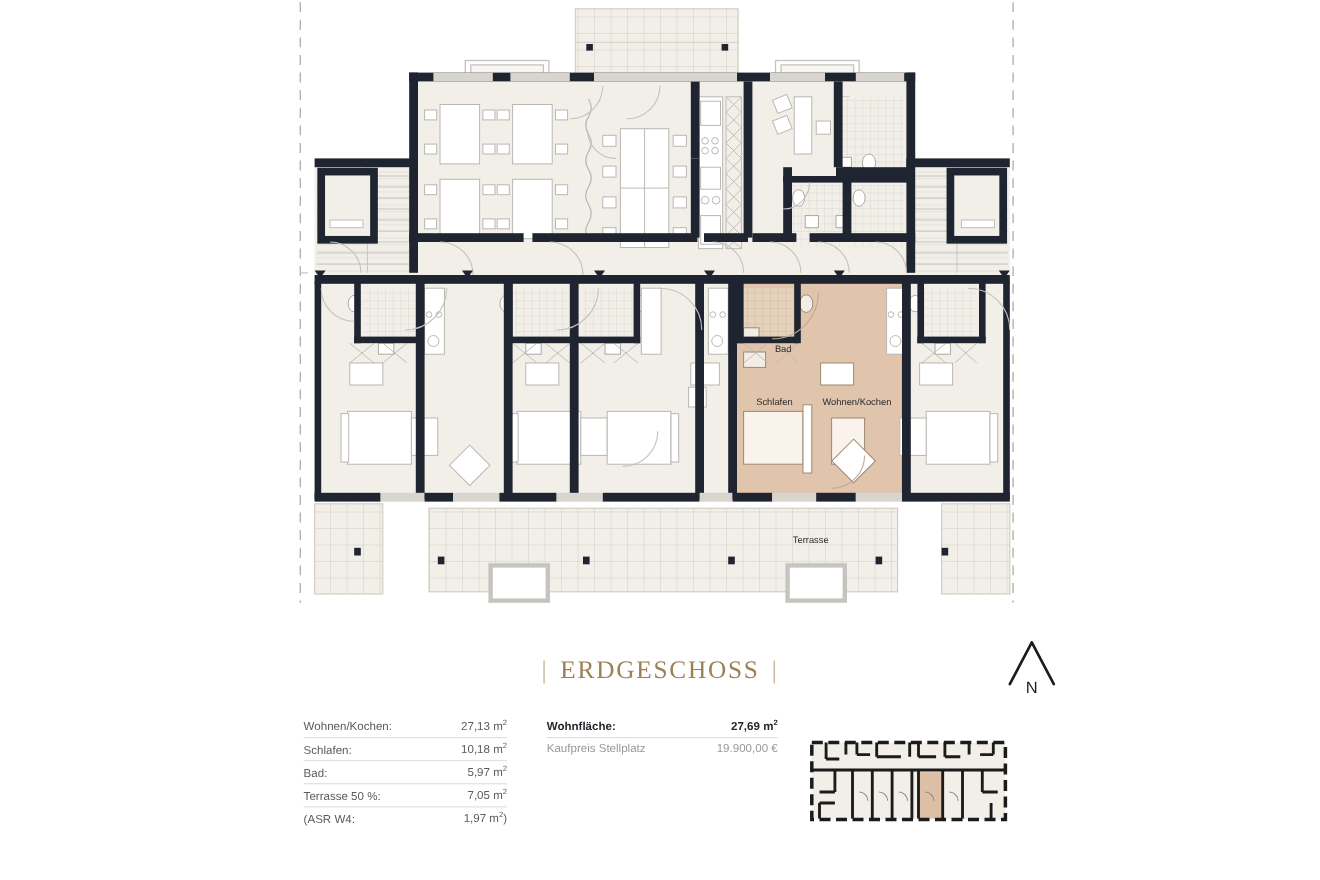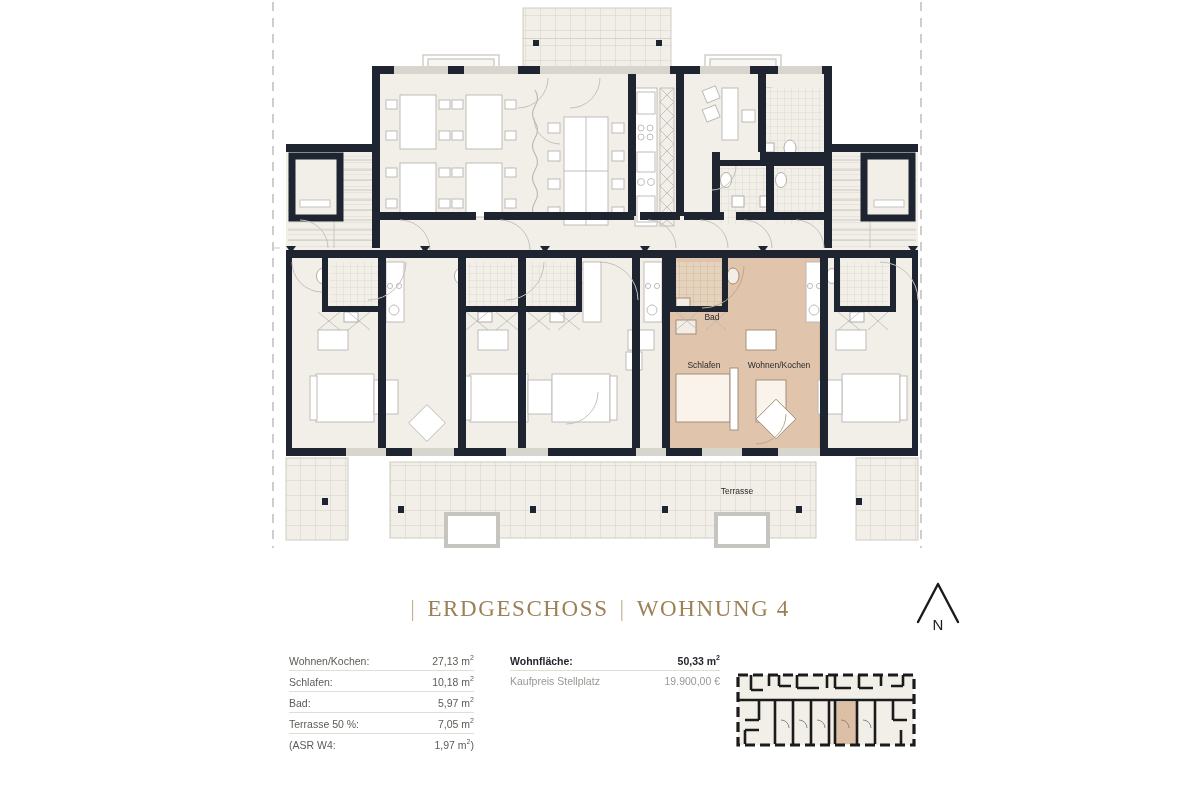--- a/index.html
+++ b/index.html
@@ -29,21 +29,21 @@
     color:#9c8156;
     white-space:nowrap;
     display:flex;align-items:center;gap:11px;
   }
   .title .sep{color:#c3b291;font-weight:300;}
 
   
   .north{position:absolute;left:906px;top:578px;width:64px;height:62px;}
 
   
-  .legend{position:absolute;left:289px;top:650px;width:640px;height:118px;
+  .legend{position:absolute;left:276px;top:650px;width:640px;height:118px;
     display:flex;gap:36px;align-items:flex-start;}
   .col{}
   .col-a{width:185px;}
   .col-b{width:210px;}
   .lrow{
     display:flex;justify-content:space-between;align-items:baseline;
     font-size:10.5px;color:#5c5b59;
     padding:4px 0 3.5px 0;
     border-bottom:1px solid #e3ded4;
     line-height:1.15;
@@ -431,21 +431,20 @@
     <text x="779" y="368" font-family="Liberation Sans, sans-serif" font-size="8.5" fill="#2A2A2A" text-anchor="middle">Wohnen/Kochen</text>
     <text x="737" y="494" font-family="Liberation Sans, sans-serif" font-size="8.5" fill="#2A2A2A" text-anchor="middle">Terrasse</text>
   </svg>
   </div>
 
   <div class="title-row">
     <div class="title">
       <span class="sep">|</span>
       <span>ERDGESCHOSS</span>
       <span class="sep">|</span>
-      <span>WOHNUNG 4</span>
     </div>
   </div>
 
   <div class="north">
     <svg width="64" height="62" viewBox="0 0 64 62" xmlns="http://www.w3.org/2000/svg">
       <path d="M32 6 L52 44 M32 6 L12 44" fill="none" stroke="#1B1B1B" stroke-width="2.4" stroke-linecap="round"></path>
       <text x="32" y="52" font-family="Liberation Sans, sans-serif" font-size="15" fill="#1B1B1B" text-anchor="middle">N</text>
     </svg>
   </div>
 
@@ -469,21 +468,21 @@
       </div>
       <div class="lrow">
         <span class="k">(ASR W4:</span>
         <span class="v"><span>1,97 m</span><sup>2</sup><span>)</span></span>
       </div>
     </div>
 
     <div class="col col-b">
       <div class="lrow strong">
         <span class="k">Wohnfläche:</span>
-        <span class="v"><span>50,33 m</span><sup>2</sup></span>
+        <span class="v"><span>27,69 m</span><sup>2</sup></span>
       </div>
       <div class="lrow muted">
         <span class="k">Kaufpreis Stellplatz</span>
         <span class="v">19.900,00 €</span>
       </div>
     </div>
   </div>
 
   <div class="minimap">
     <svg width="182" height="76" viewBox="0 0 182 76" xmlns="http://www.w3.org/2000/svg">

